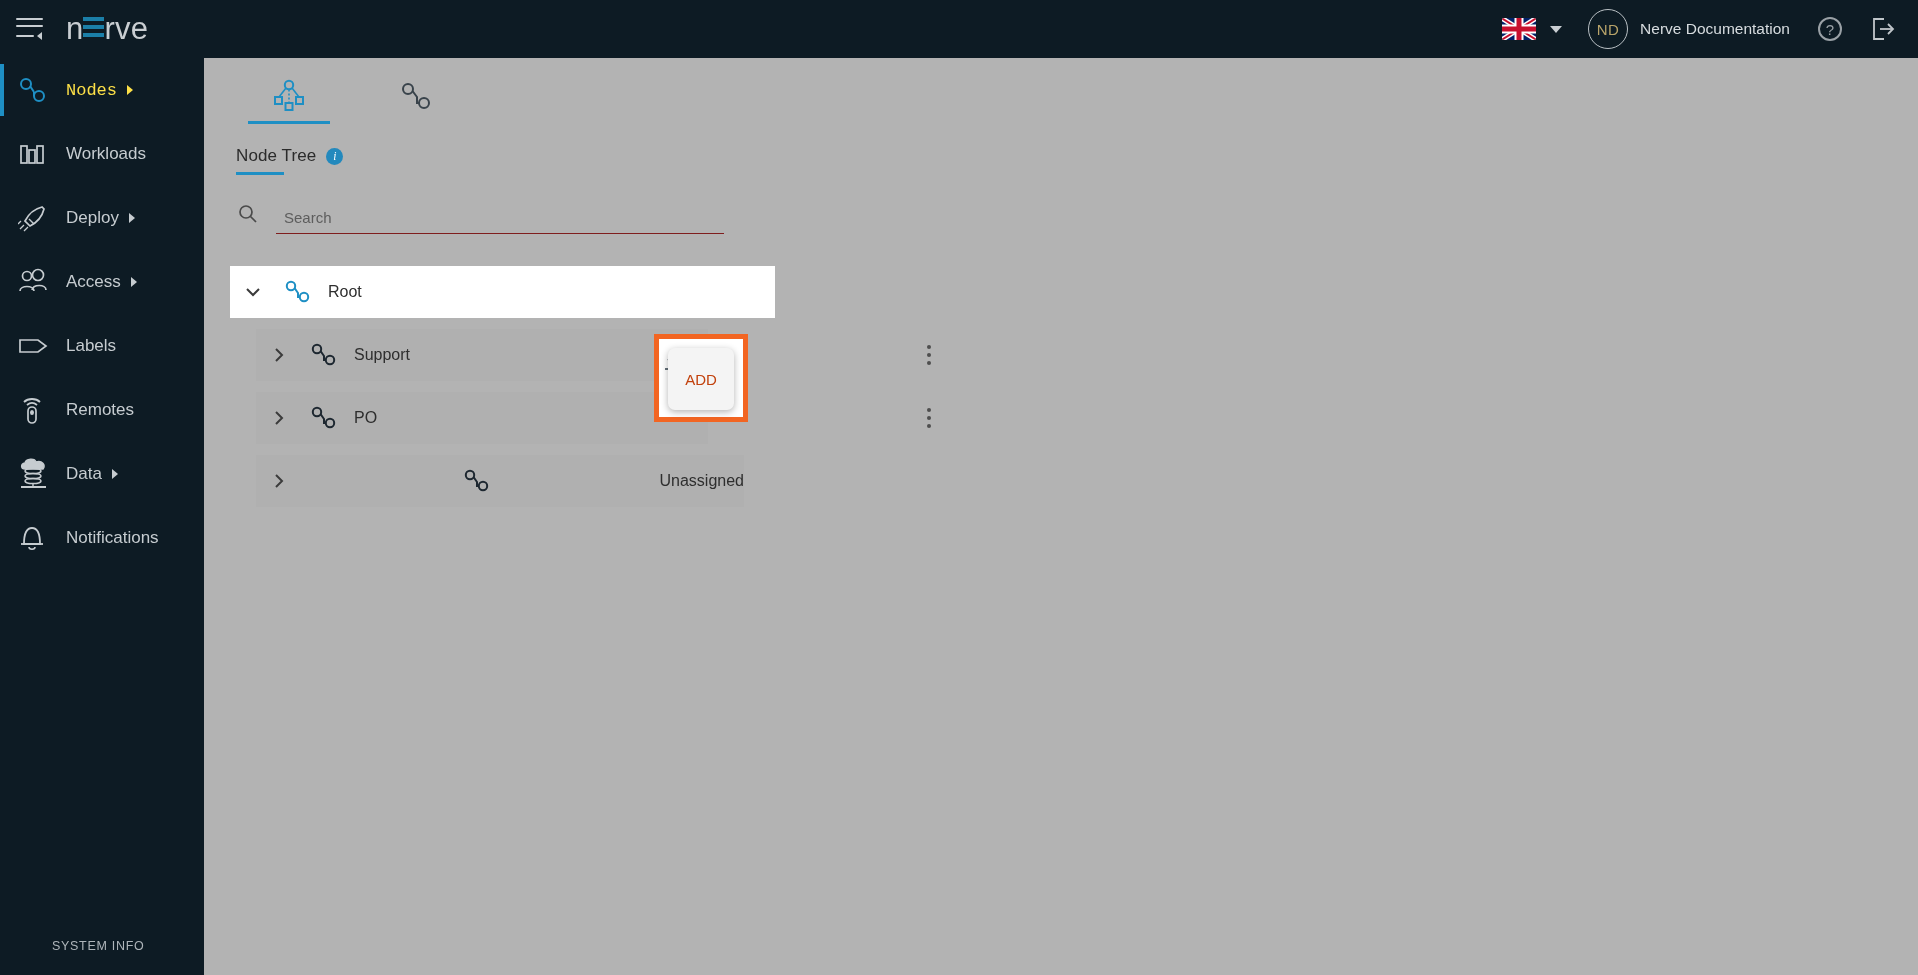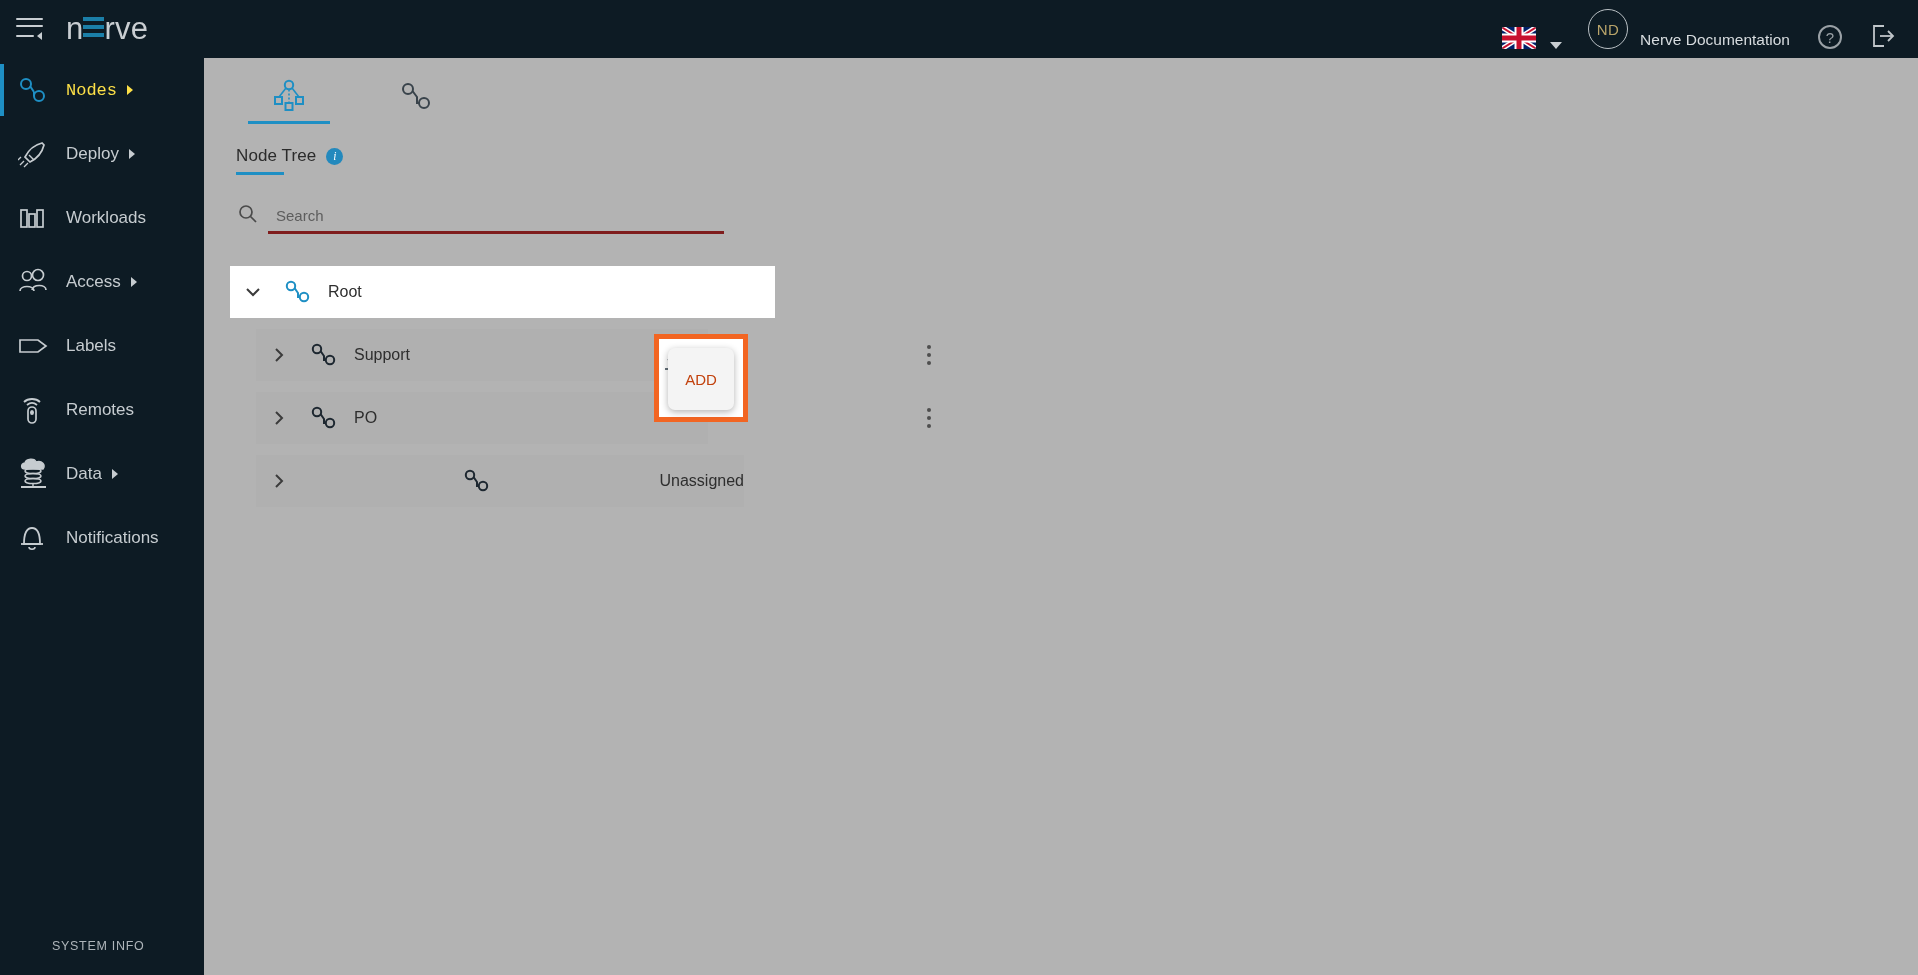--- a/index.html
+++ b/index.html
@@ -40,21 +40,21 @@
           color: #c9ced2; display:flex; align-items:baseline; }
   .logo .eq { position: relative; display:inline-block; width: 21px; height: 24px; }
   .logo .eq i {
     position:absolute; left:0; width: 21px; height: 4px; background:#1b7fa8; display:block;
   }
   .logo .eq i:nth-child(1){ top: 2px; }
   .logo .eq i:nth-child(2){ top: 10px; }
   .logo .eq i:nth-child(3){ top: 18px; }
 
   .topbar-right {
-    margin-left: auto; display: flex; align-items: flex-end;
+    margin-left: auto; display: flex; align-items: center;
     gap: 0px; padding-right: 22px;
   }
   .flag {
     width: 34px; height: 22px; border-radius: 2px; position: relative;
     overflow: hidden; background:#012169; cursor:pointer;
   }
   .flag .d1, .flag .d2 { position:absolute; left:50%; top:50%; width: 48px; height: 5px;
       background:#fff; transform-origin:center; }
   .flag .d1 { transform: translate(-50%,-50%) rotate(32deg); }
   .flag .d2 { transform: translate(-50%,-50%) rotate(-32deg); }
@@ -154,25 +154,26 @@
     display:flex;align-items:center;justify-content:center;
   }
 
   .search-row {
     margin-left: 34px; margin-top: 38px;
     display:flex; align-items:flex-end; width: 486px;
   }
   .search-ico { width: 30px; padding-bottom: 6px; }
   .search-input {
     flex: 1; background: transparent; border: none;
-    border-bottom: 3px solid #7f1d1d;
+    border-bottom: 1px solid #7f1d1d;
     outline: none;
     font-size: 15px; color:#3a3a3a;
     font-family:"Liberation Sans", sans-serif;
     padding: 2px 0 7px 8px;
+    margin-left: 8px;
   }
   .search-input::placeholder { color:#5d5d5d; }
 
   
   .tree { margin-top: 32px; }
   .tree-row-wrap { position:relative; height: 52px; margin-bottom: 11px; }
   .tree-row {
     position:absolute; left:0; top:0;
     height: 52px;
     display:flex; align-items:center;
@@ -280,38 +281,38 @@
         <path d="M16 16 L16 20 L16 20" stroke="#1e8fc4" stroke-width="2" fill="none"></path>
       </svg>
     </span>
     <span class="nav-label">Nodes</span>
     <span class="nav-arrow"></span>
   </div>
 
   <div class="nav-item">
     <span class="nav-ico">
       <svg width="30" height="28" viewBox="0 0 30 28">
+        <rect x="3" y="6" width="6" height="17" fill="none" stroke="#c6ccd0" stroke-width="1.7"></rect>
+        <rect x="11" y="10" width="6" height="13" fill="none" stroke="#c6ccd0" stroke-width="1.7"></rect>
+        <rect x="19" y="6" width="6" height="17" fill="none" stroke="#c6ccd0" stroke-width="1.7"></rect>
+      </svg>
+    </span>
+    <span class="nav-label">Workloads</span>
+  </div>
+
+  <div class="nav-item">
+    <span class="nav-ico">
+      <svg width="30" height="28" viewBox="0 0 30 28">
         <path d="M24 3 C16 5 10 11 7 17 L12 22 C18 19 24 13 26 5 Z" fill="none" stroke="#c6ccd0" stroke-width="1.7"></path>
         <path d="M11 15 L16 20" stroke="#c6ccd0" stroke-width="1.4"></path>
         <path d="M6 21 L2 25 M10 23 L6 27 M3 17 L0 20" stroke="#c6ccd0" stroke-width="1.3"></path>
       </svg>
     </span>
     <span class="nav-label">Deploy</span>
     <span class="nav-arrow"></span>
-  </div>
-
-  <div class="nav-item">
-    <span class="nav-ico">
-      <svg width="30" height="28" viewBox="0 0 30 28">
-        <rect x="3" y="6" width="6" height="17" fill="none" stroke="#c6ccd0" stroke-width="1.7"></rect>
-        <rect x="11" y="10" width="6" height="13" fill="none" stroke="#c6ccd0" stroke-width="1.7"></rect>
-        <rect x="19" y="6" width="6" height="17" fill="none" stroke="#c6ccd0" stroke-width="1.7"></rect>
-      </svg>
-    </span>
-    <span class="nav-label">Workloads</span>
   </div>
 
   <div class="nav-item">
     <span class="nav-ico">
       <svg width="32" height="28" viewBox="0 0 32 28">
         <circle cx="9" cy="8" r="4.5" fill="none" stroke="#c6ccd0" stroke-width="1.7"></circle>
         <circle cx="20" cy="7" r="5.5" fill="none" stroke="#c6ccd0" stroke-width="1.7"></circle>
         <path d="M2 23 C2 17 16 17 16 23" fill="none" stroke="#c6ccd0" stroke-width="1.7"></path>
         <path d="M14 22 C15 16 28 16 28 22" fill="none" stroke="#c6ccd0" stroke-width="1.7"></path>
       </svg>

